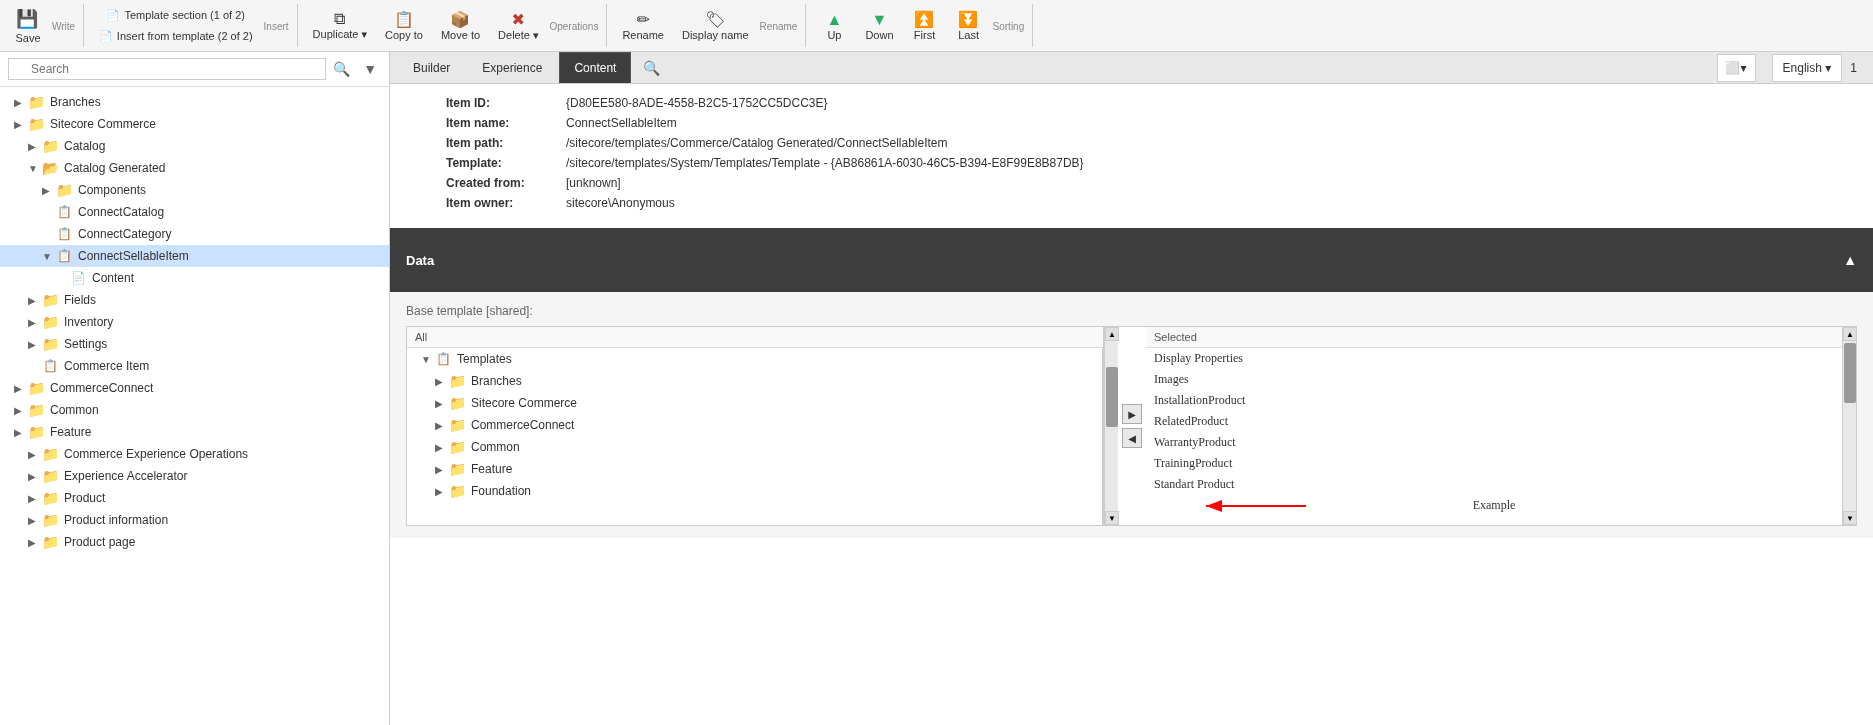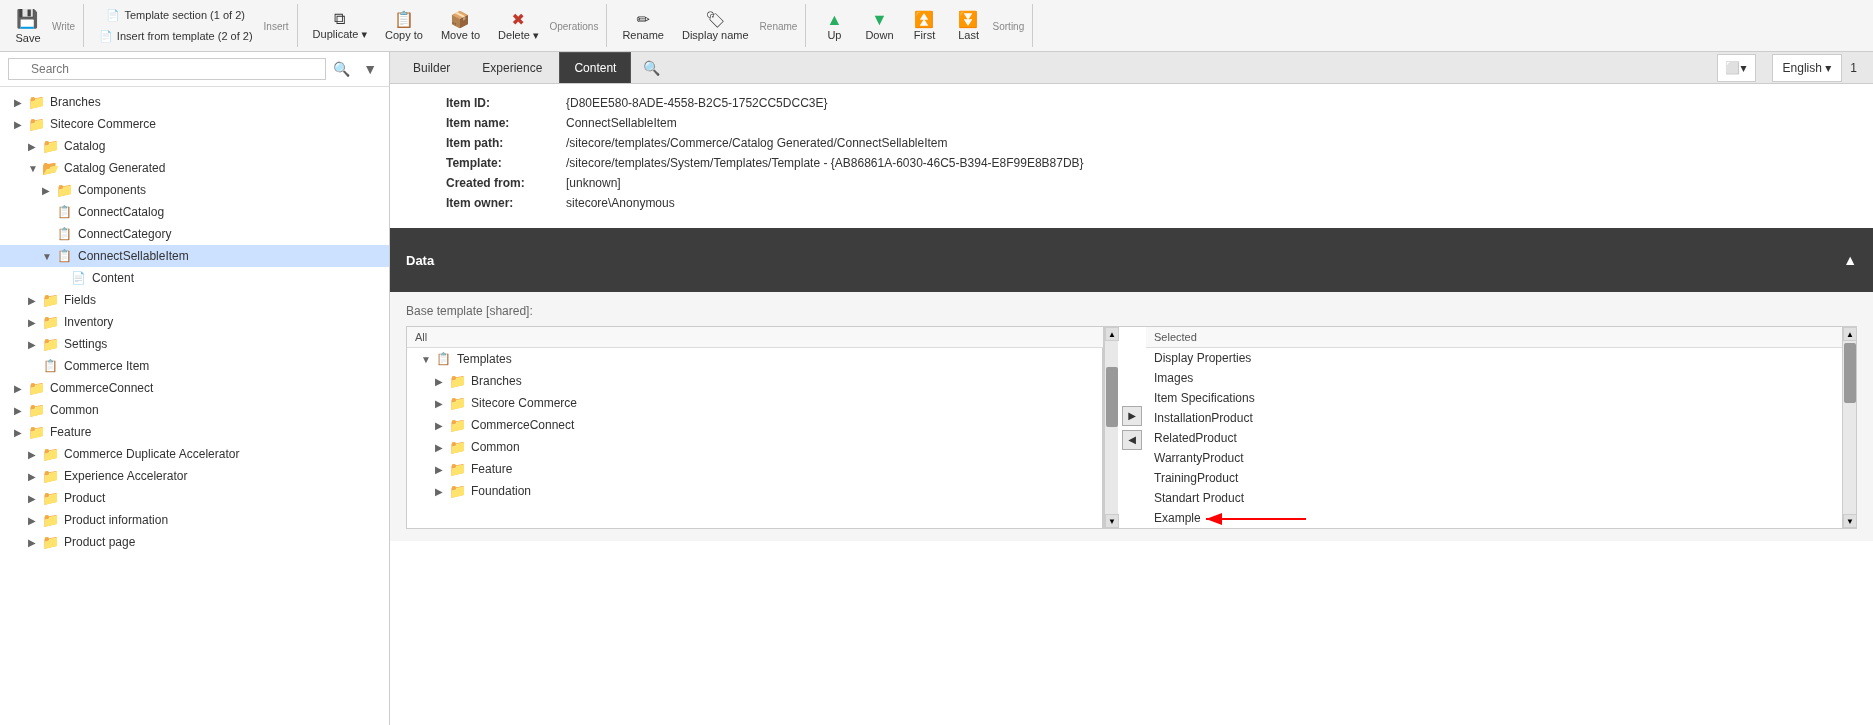--- a/index.html
+++ b/index.html
@@ -265,20 +265,21 @@
       display: flex;
       align-items: center;
       justify-content: center;
       font-size: 10px;
       color: #333;
     }
     .tree-selector-right {
       flex: 1;
       overflow-y: auto;
       max-height: 200px;
+      font-family: Liberation Serif, serif;
     }
     .selector-header {
       font-size: 11px;
       color: #555;
       padding: 4px 8px;
       background: #f8f8f8;
       border-bottom: 1px solid #ddd;
     }
     .selector-item {
       padding: 3px 8px;
@@ -489,21 +490,21 @@
         <span class="tree-label">Common</span>
       </div>
       <div class="tree-item indent-1">
         <span class="tree-toggle">▶</span>
         <span class="tree-icon icon-folder">📁</span>
         <span class="tree-label">Feature</span>
       </div>
       <div class="tree-item indent-2">
         <span class="tree-toggle">▶</span>
         <span class="tree-icon icon-folder">📁</span>
-        <span class="tree-label">Commerce Duplicate Accelerator</span>
+        <span class="tree-label">Commerce Experience Operations</span>
       </div>
       <div class="tree-item indent-2">
         <span class="tree-toggle">▶</span>
         <span class="tree-icon icon-folder">📁</span>
         <span class="tree-label">Experience Accelerator</span>
       </div>
       <div class="tree-item indent-2">
         <span class="tree-toggle">▶</span>
         <span class="tree-icon icon-folder">📁</span>
         <span class="tree-label">Product</span>
@@ -640,39 +641,36 @@
             <div style="display:flex;flex-direction:column;flex:1;position:relative;">
               <div class="selector-header">Selected</div>
               <div class="tree-selector-right">
                 <div class="selector-item">
                   <span>Display Properties</span>
                 </div>
                 <div class="selector-item">
                   <span>Images</span>
                 </div>
                 <div class="selector-item">
-                  <span>Item Specifications</span>
-                </div>
-                <div class="selector-item">
                   <span>InstallationProduct</span>
                 </div>
                 <div class="selector-item">
                   <span>RelatedProduct</span>
                 </div>
                 <div class="selector-item">
                   <span>WarrantyProduct</span>
                 </div>
                 <div class="selector-item">
                   <span>TrainingProduct</span>
                 </div>
                 <div class="selector-item">
                   <span>Standart Product</span>
                 </div>
 
-                <div class="selector-item" style="position:relative;display:flex;align-items:center;">
+                <div class="selector-item" style="position:relative;display:flex;align-items:center;justify-content:center;">
                   <span>Example</span>
 
                   <svg width="120" height="30" style="position:absolute;left:50px;top:-4px;">
                     <defs>
                       <marker id="arrowhead" markerWidth="8" markerHeight="6" refX="8" refY="3" orient="auto">
                         <polygon points="0 0, 8 3, 0 6" fill="red"></polygon>
                       </marker>
                     </defs>
                     <line x1="110" y1="15" x2="10" y2="15" stroke="red" stroke-width="2" marker-end="url(#arrowhead)"></line>
                   </svg>

